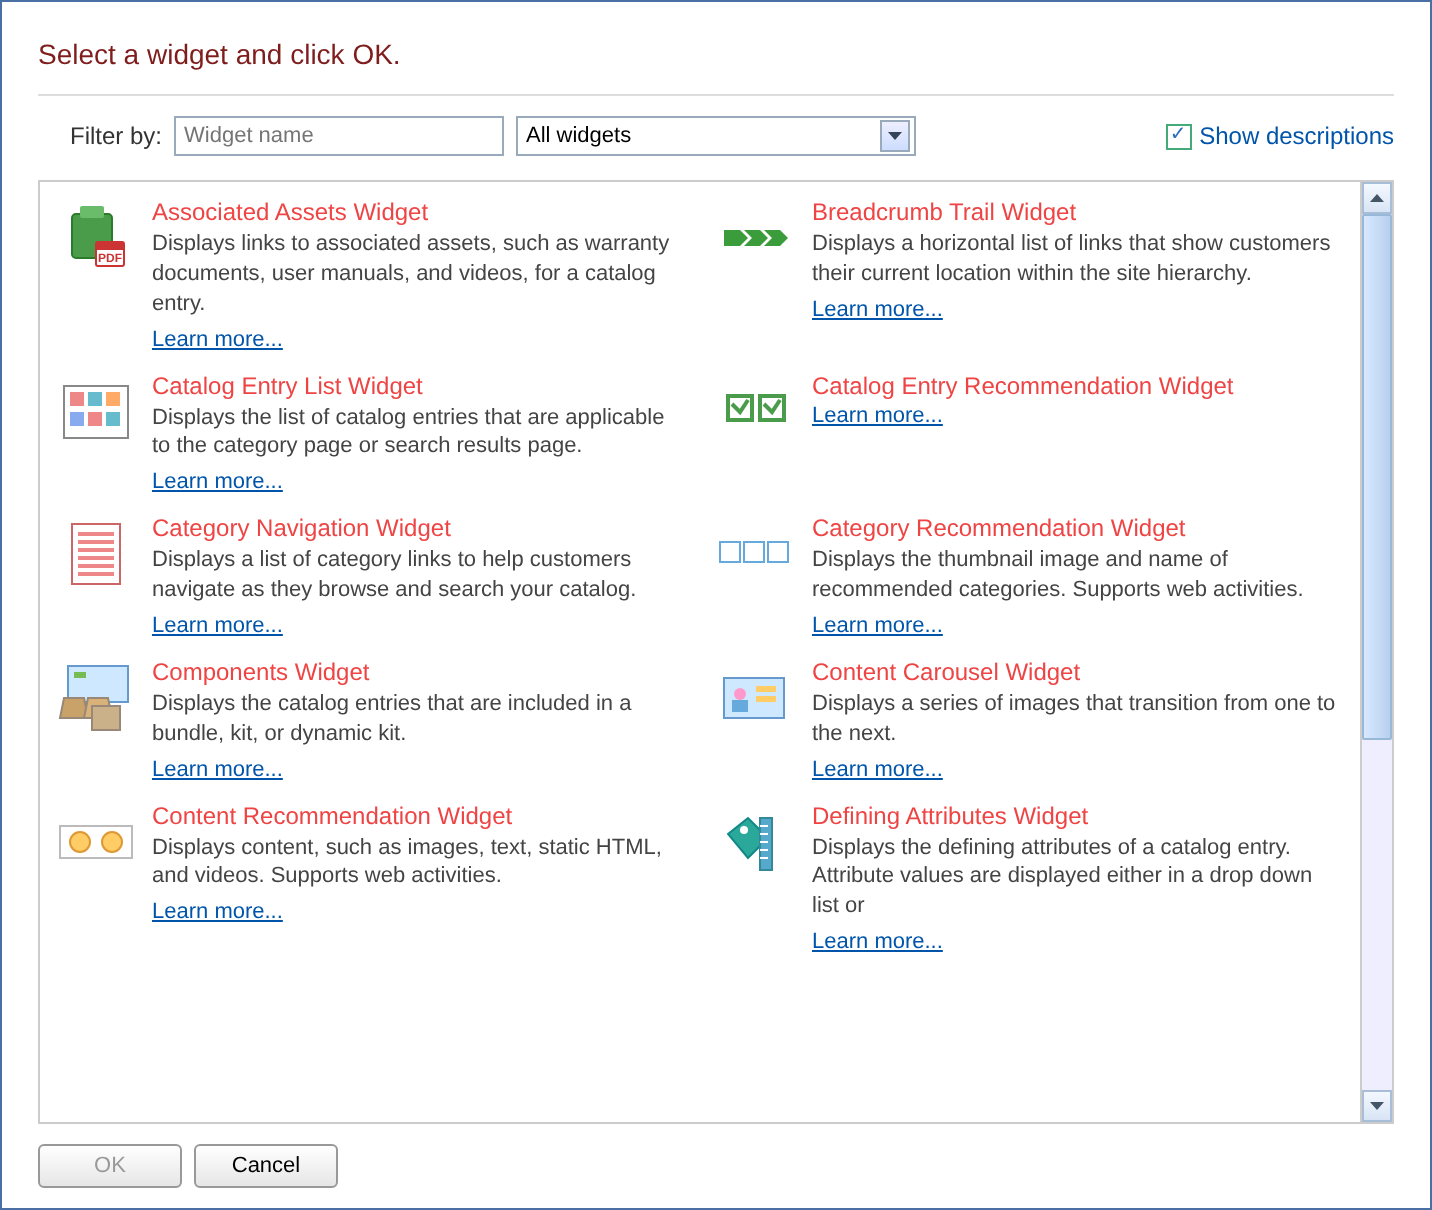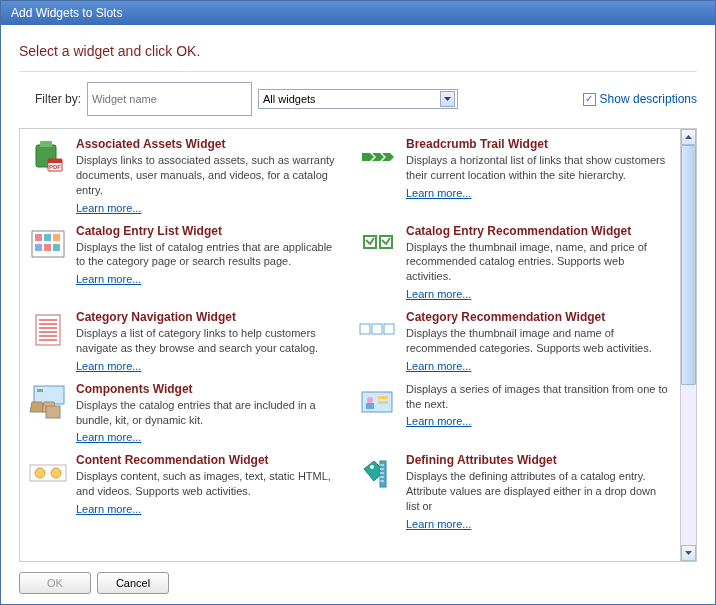--- a/index.html
+++ b/index.html
@@ -46,21 +46,21 @@
     .filter-row {
       display: flex;
       align-items: center;
       gap: 6px;
       margin-bottom: 12px;
       margin-left: 16px;
     }
     .filter-label { color: #333; font-size: 12px; }
     .filter-input {
       border: 1px solid #9ab;
-      padding: 16px 4px;
+      padding: 2px 4px;
       font-size: 11px;
       height: 20px;
       width: 165px;
       font-family: inherit;
     }
     .filter-select {
       border: 1px solid #9ab;
       font-size: 11px;
       height: 20px;
       width: 200px;
@@ -125,23 +125,23 @@
     .widget-icon {
       width: 40px;
       height: 40px;
       flex-shrink: 0;
       display: flex;
       align-items: center;
       justify-content: center;
     }
     .widget-text { flex: 1; }
     .widget-title {
-      font-weight: bold;
+      font-weight: normal;
       font-size: 12px;
-      color: #7f1d1d;
+      color: #ef4444;
       margin-bottom: 2px;
     }
     .widget-desc {
       font-size: 11px;
       color: #444;
       line-height: 1.35;
       margin-bottom: 4px;
     }
     .learn-more {
       color: #0055aa;
@@ -194,23 +194,20 @@
     .btn:disabled {
       color: #999;
       cursor: default;
     }
     svg { display: block; }
   </style>
 </head>
 <body>
 
 <div class="dialog">
-  <div class="titlebar">
-    <span>Add Widgets to Slots</span>
-  </div>
   <div class="content">
     <div class="instruction">Select a widget and click OK.</div>
     <div class="divider"></div>
     <div class="filter-row">
       <span class="filter-label">Filter by:</span>
       <input class="filter-input" type="text" placeholder="Widget name" style="">
       <div class="filter-select">
         <span>All widgets</span>
         <span class="select-arrow">
           <svg width="7" height="4" viewBox="0 0 7 4">
@@ -278,21 +275,20 @@
             <div class="widget-icon">
               <svg width="36" height="24" viewBox="0 0 36 24">
                 <rect x="4" y="4" width="12" height="12" fill="#fff" stroke="#4a9c4a" stroke-width="2"></rect>
                 <path d="M6 8 L10 12 L14 6" stroke="#4a9c4a" stroke-width="2" fill="none"></path>
                 <rect x="20" y="4" width="12" height="12" fill="#fff" stroke="#4a9c4a" stroke-width="2"></rect>
                 <path d="M22 8 L26 12 L30 6" stroke="#4a9c4a" stroke-width="2" fill="none"></path>
               </svg>
             </div>
             <div class="widget-text">
               <div class="widget-title">Catalog Entry Recommendation Widget</div>
-              <div class="widget-desc">Displays the thumbnail image, name, and price of recommended catalog entries. Supports web activities.</div>
               <div class="learn-more">Learn more...</div>
             </div>
           </div>
           <div class="widget-item">
             <div class="widget-icon">
               <svg width="28" height="34" viewBox="0 0 28 34">
                 <rect x="2" y="2" width="24" height="30" fill="#fff" stroke="#c66"></rect>
                 <rect x="5" y="6" width="18" height="2" fill="#e88"></rect>
                 <rect x="5" y="10" width="18" height="2" fill="#e88"></rect>
                 <rect x="5" y="14" width="18" height="2" fill="#e88"></rect>
@@ -341,20 +337,21 @@
             <div class="widget-icon">
               <svg width="36" height="28" viewBox="0 0 36 28">
                 <rect x="2" y="4" width="30" height="20" fill="#cee8ff" stroke="#69c"></rect>
                 <circle cx="10" cy="12" r="3" fill="#f9c"></circle>
                 <rect x="6" y="15" width="8" height="6" fill="#6ad"></rect>
                 <rect x="18" y="8" width="10" height="3" fill="#fc6"></rect>
                 <rect x="18" y="13" width="10" height="3" fill="#fc6"></rect>
               </svg>
             </div>
             <div class="widget-text">
+              <div class="widget-title">Content Carousel Widget</div>
               <div class="widget-desc">Displays a series of images that transition from one to the next.</div>
               <div class="learn-more">Learn more...</div>
             </div>
           </div>
           <div class="widget-item">
             <div class="widget-icon">
               <svg width="40" height="20" viewBox="0 0 40 20">
                 <rect x="2" y="2" width="36" height="16" fill="#fff" stroke="#bbb"></rect>
                 <circle cx="12" cy="10" r="5" fill="#fc6" stroke="#d93"></circle>
                 <circle cx="28" cy="10" r="5" fill="#fc6" stroke="#d93"></circle>

